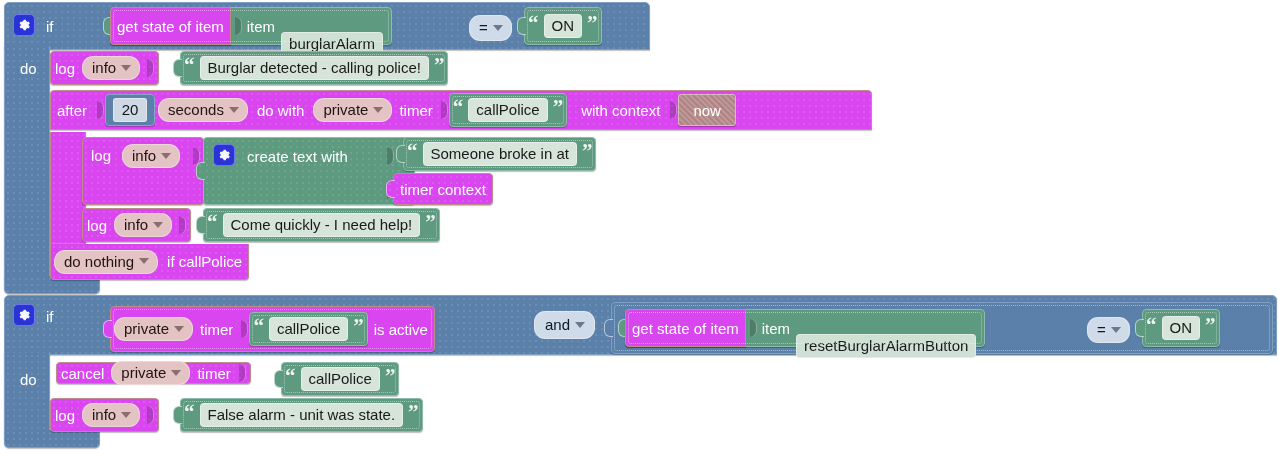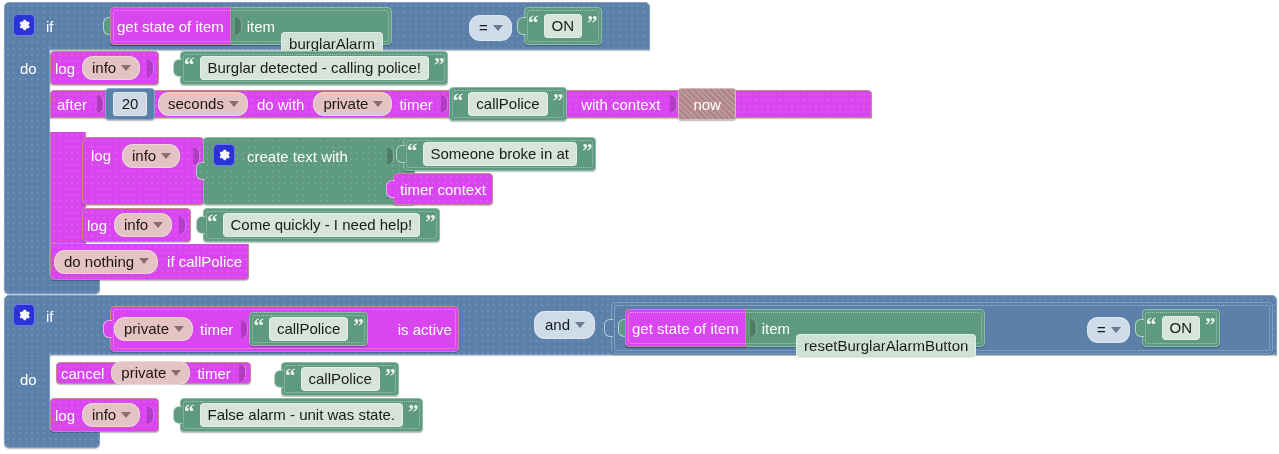--- a/index.html
+++ b/index.html
@@ -210,21 +210,21 @@
     <span class="socket"></span>
     <span style="width:3px"></span>
   </div>
   <div class="blk green dotted" style="left:180px; top:51px; height:34px;">
     <span class="notch-l"></span>
     <span class="q">“</span>
     <span class="fld">Burglar detected - calling police!</span>
     <span class="q">”</span>
   </div>
 
-  <div class="blk red subtle-dots" style="left:50px; top:90px; width:822px; height:28px; border-radius:4px 4px 0 0; display:flex;">
+  <div class="blk red subtle-dots" style="left:50px; top:90px; width:822px; height:40px; border-radius:4px 4px 0 0; display:flex;">
     <span class="lbl">after</span>
     <span class="socket"></span>
     <span class="blk numblk" style="position:relative; display:inline-flex; height:32px; align-items:center; padding:0 5px;">
       <span class="fld num">20</span>
     </span>
     <span class="dd">
       <span>seconds</span>
       <span class="caret"></span>
     </span>
     <span class="lbl">do with</span>
@@ -325,21 +325,21 @@
       <span>private</span>
       <span class="caret"></span>
     </span>
     <span class="lbl tight">timer</span>
     <span class="socket"></span>
     <span class="blk green dotted" style="position:relative; display:inline-flex; height:34px; align-items:center;">
       <span class="q">“</span>
       <span class="fld">callPolice</span>
       <span class="q">”</span>
     </span>
-    <span class="lbl" style="margin-left:24px">is active</span>
+    <span class="lbl" style="margin-left:0">is active</span>
   </div>
 
   <div class="dd blueish" style="position:absolute; left:531px; top:311px; padding:4px 9px 5px 10px;">
     <span>and</span>
     <span class="caret"></span>
   </div>
 
   <div class="blk ctrl dotted" style="left:611px; top:302px; width:662px; height:52px; display:block;">
     <span class="notch-l"></span>
   </div>

